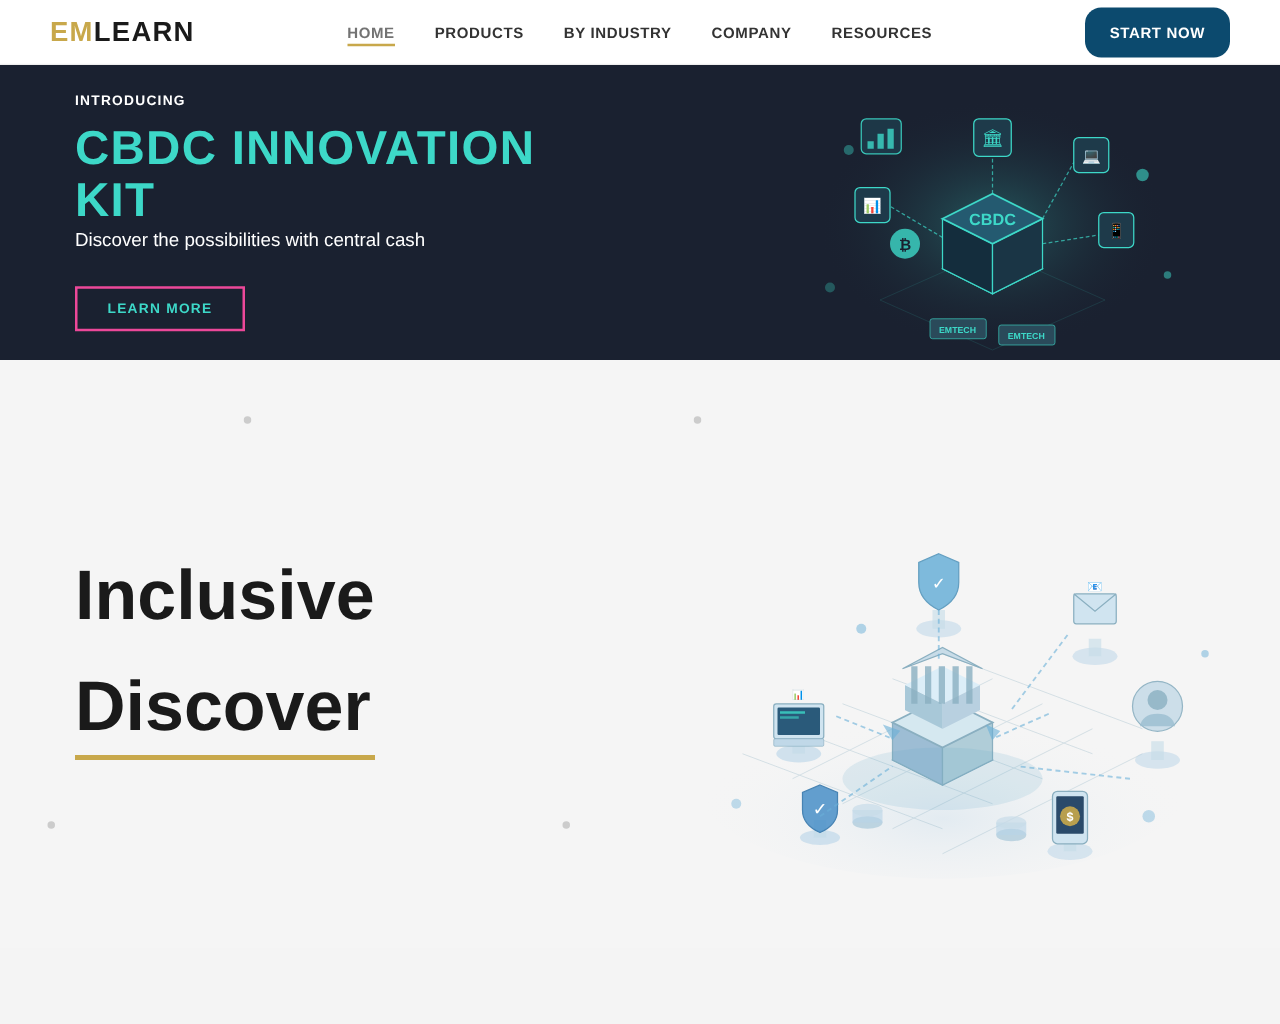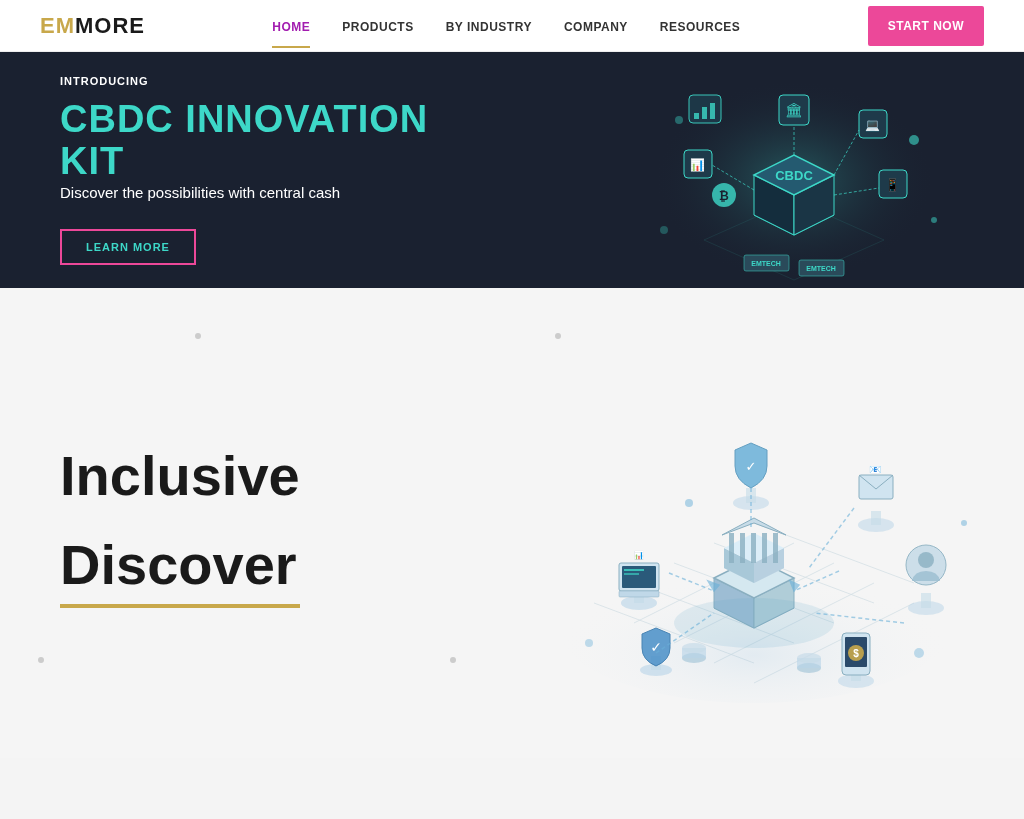--- a/index.html
+++ b/index.html
@@ -30,32 +30,32 @@
       list-style: none;
     }
     .nav-links li a {
       text-decoration: none;
       font-size: 12px;
       font-weight: 600;
       color: #333;
       letter-spacing: 0.5px;
       text-transform: uppercase;
     }
-    .nav-links li a.active { color: #a21caf; border-bottom: 2px solid #c8a84b; padding-bottom: 12px; text-align: right; }
+    .nav-links li a.active { color: #737373; border-bottom: 2px solid #c8a84b; padding-bottom: 2px; text-align: right; }
     .btn-start {
-      background: #ec4899;
+      background: #0c4a6e;
       color: #fff;
       border: none;
       padding: 13px 20px;
       font-size: 12px;
       font-weight: 700;
       letter-spacing: 0.5px;
       text-transform: uppercase;
       cursor: pointer;
-      border-radius: 2px;
+      border-radius: 13px;
     }
 
     
     .hero {
       background: #1a2130;
       height: 236px;
       display: flex;
       align-items: center;
       padding: 0 60px;
       position: relative;
@@ -161,21 +161,21 @@
       height: 6px;
       border-radius: 50%;
       background: #ccc;
     }
   </style>
 </head>
 <body>
 
 <nav class="navbar">
   <div class="logo">
-    <em>EM</em><span>MORE</span>
+    <em>EM</em><span>LEARN</span>
   </div>
   <ul class="nav-links">
     <li>
       <a href="#" class="active">HOME</a>
     </li>
     <li>
       <a href="#">PRODUCTS</a>
     </li>
     <li>
       <a href="#">BY INDUSTRY</a>

